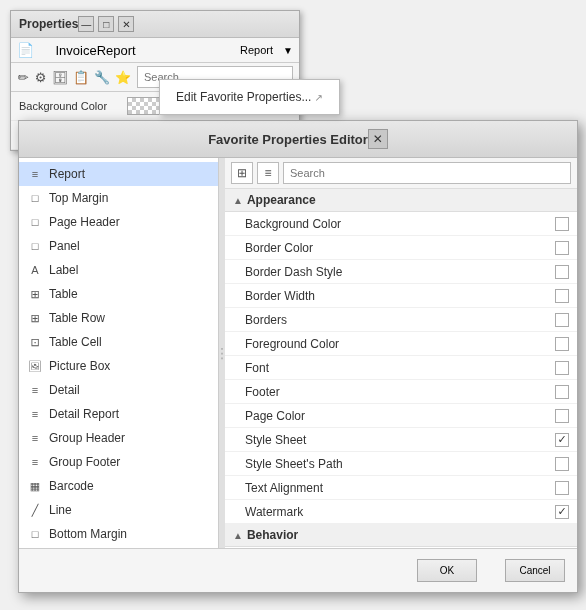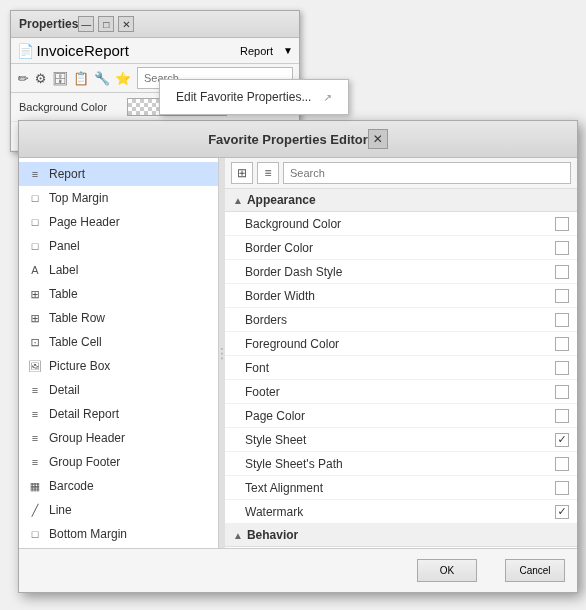--- a/index.html
+++ b/index.html
@@ -337,21 +337,21 @@
       white-space: nowrap;
     }
 
     .popup-item {
       padding: 6px 16px;
       font-size: 12px;
       color: #333;
       cursor: pointer;
       display: flex;
       align-items: center;
-      gap: 12px;
+      gap: 3px;
     }
 
     .cursor-icon {
       font-size: 10px;
       color: #888;
     }
 
     
     .dialog-footer {
       display: flex;
@@ -382,21 +382,21 @@
     <div class="titlebar-controls">
       <div class="titlebar-btn">—</div>
       <div class="titlebar-btn">□</div>
       <div class="titlebar-btn">✕</div>
     </div>
   </div>
 
   <div class="properties-toolbar">
     <div class="prop-dropdown">
       <span style="font-size:14px;">📄</span>
-      <span style="font-size:15px;flex:1;">InvoiceReport</span>
+      <span style="font-size:13px;flex:1;margin-left:19px;">InvoiceReport</span>
       <span style="font-size:11px; margin: 0 8px;">Report</span>
       <span style="font-size:10px;">▼</span>
     </div>
   </div>
 
   <div class="icon-toolbar">
     <div class="tool-icon">✏</div>
     <div class="tool-icon">⚙</div>
     <div class="tool-icon">🗄</div>
     <div class="tool-icon">📋</div>

